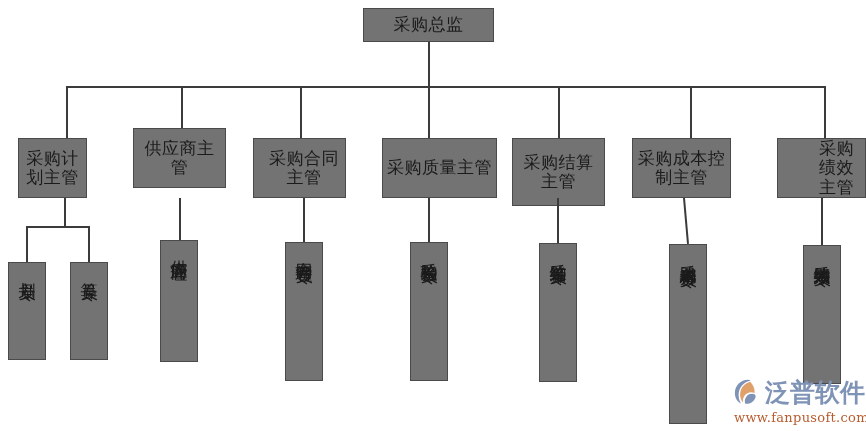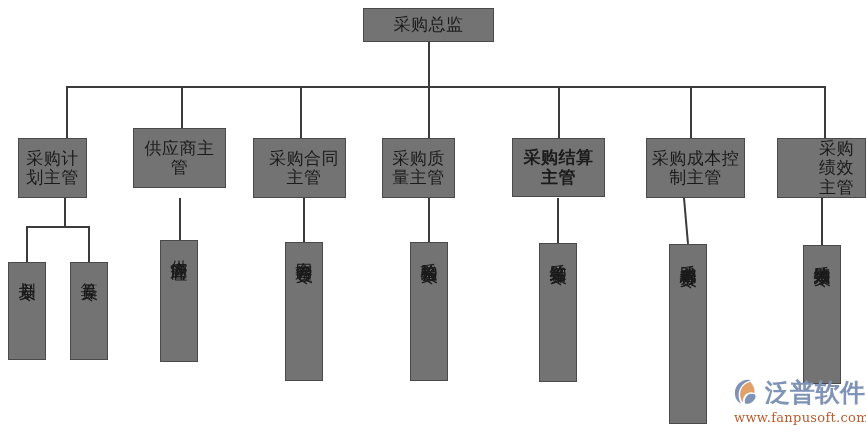--- a/index.html
+++ b/index.html
@@ -127,27 +127,27 @@
 
   <div class="node horiz" style="left:18px; top:138px; width:69px; height:60px;">
     <span class="label">采购计划主管</span>
   </div>
   <div class="node horiz" style="left:133px; top:128px; width:93px; height:60px;">
     <span class="label">供应商主管</span>
   </div>
   <div class="node horiz" style="left:253px; top:138px; width:93px; height:60px;padding-left:9px;">
     <span class="label">采购合同主管</span>
   </div>
-  <div class="node horiz" style="left:382px; top:138px; width:73px; height:60px;">
+  <div class="node horiz" style="left:382px; top:138px; width:115px; height:60px;">
     <span class="label">采购质量主管</span>
   </div>
-  <div class="node horiz" style="left:512px; top:138px; width:93px; height:59px;font-weight:bold;">
+  <div class="node horiz" style="left:512px; top:138px; width:93px; height:68px;">
     <span class="label">采购结算主管</span>
   </div>
-  <div class="node horiz" style="left:646px; top:138px; width:99px; height:60px;">
+  <div class="node horiz" style="left:632px; top:138px; width:99px; height:60px;">
     <span class="label">采购成本控制主管</span>
   </div>
   <div class="node horiz" style="left:777px; top:138px; width:89px; height:60px;padding-left:30px;">
     <span class="label">采购绩效主管</span>
   </div>
 
   <div class="line v" style="left:64px; top:198px; height:28px;"></div>
   <div class="line h" style="left:26px; top:226px; width:64px;"></div>
   <div class="line v" style="left:26px; top:226px; height:36px;"></div>
   <div class="line v" style="left:88px; top:226px; height:36px;"></div>

